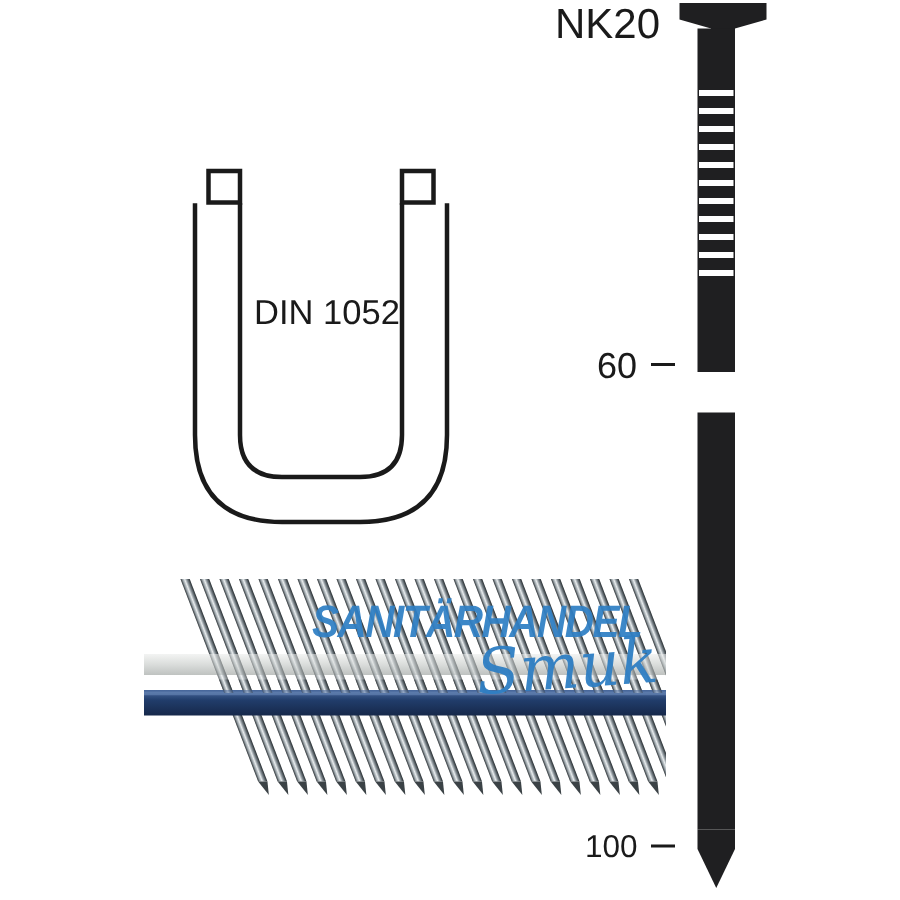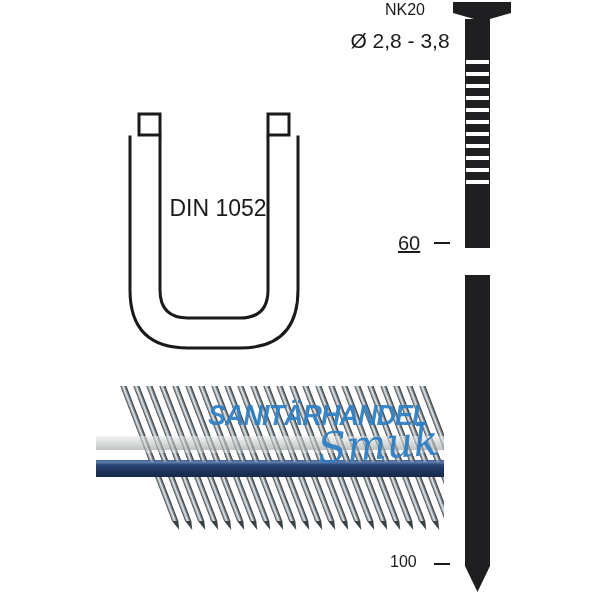--- a/index.html
+++ b/index.html
@@ -24,40 +24,39 @@
     color: #1a1a1a;
     font-family: "Liberation Sans", sans-serif;
     white-space: nowrap;
     line-height: 1;
   }
   #nk20-label {
     left: 350px;
     top: 2px;
     width: 110px;
     text-align: center;
-    font-size: 16px;
+    font-size: 28px;
     letter-spacing: 0px;
   }
   #diameter-label {
     left: 340px;
     top: 30px;
     width: 120px;
     text-align: center;
     font-size: 21px;
   }
   #len60-label {
     left: 398px;
     top: 233px;
-    font-size: 20px;
-    text-decoration: underline;
+    font-size: 24px;
   }
   #len100-label {
     left: 390px;
     top: 554px;
-    font-size: 16px;
+    font-size: 21px;
   }
   .dim-tick {
     position: absolute;
     height: 2px;
     background: #1a1a1a;
   }
   #tick-60 {
     left: 434px;
     top: 242px;
     width: 16px;
@@ -143,21 +142,20 @@
     transform-origin: left top;
   }
 </style>
 </head>
 <body>
 
 <div id="canvas">
 
   <div class="label" id="nk20-label">NK20</div>
 
-  <div class="label" id="diameter-label">Ø 2,8 - 3,8</div>
 
   <svg id="din-symbol" viewBox="0 0 178 238">
 
     <rect x="11" y="2" width="21" height="21" fill="none" stroke="#1a1a1a" stroke-width="3"></rect>
 
     <rect x="140" y="2" width="21" height="21" fill="none" stroke="#1a1a1a" stroke-width="3"></rect>
 
     <path d="M 2 25 L 2 178 Q 2 236 60 236 L 112 236 Q 170 236 170 178 L 170 25" fill="none" stroke="#1a1a1a" stroke-width="3" stroke-linecap="square"></path>
 
     <path d="M 32 25 L 32 178 Q 32 206 60 206 L 112 206 Q 140 206 140 178 L 140 25" fill="none" stroke="#1a1a1a" stroke-width="3" stroke-linecap="square"></path>

